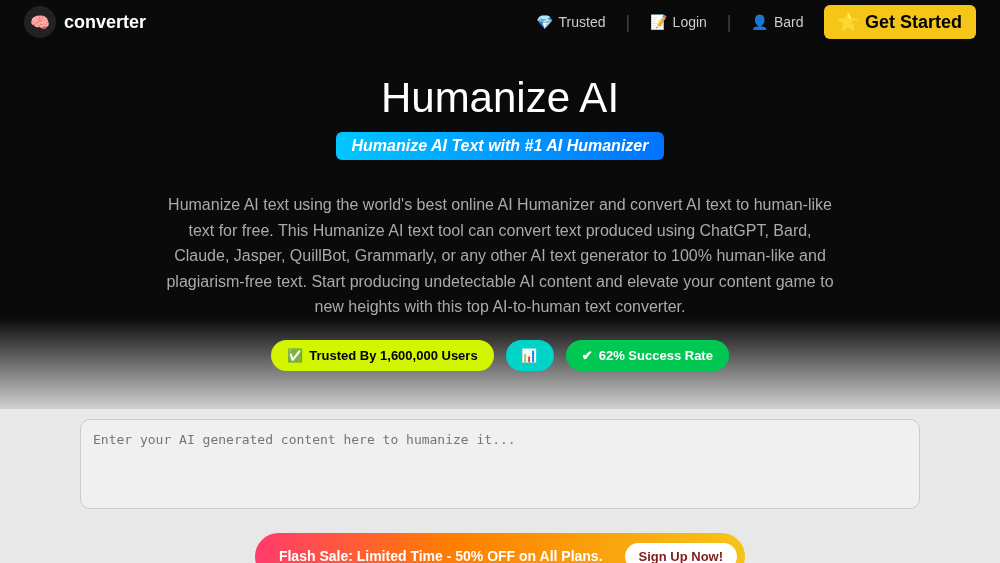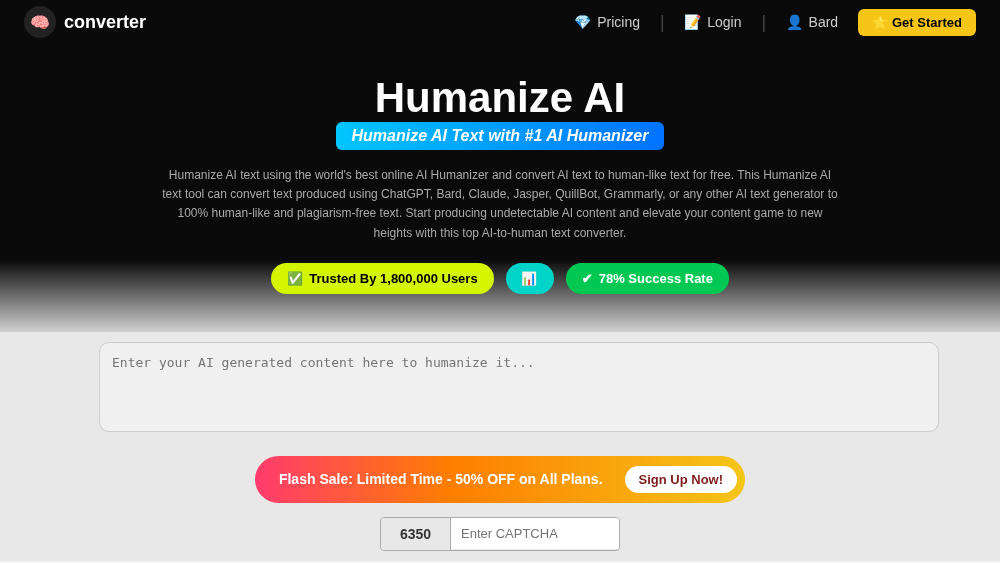--- a/index.html
+++ b/index.html
@@ -50,52 +50,52 @@
       color: #444;
       font-size: 18px;
     }
     .btn-get-started {
       background: #f5c518;
       color: #000;
       border: none;
       padding: 6px 14px;
       border-radius: 6px;
       font-weight: 700;
-      font-size: 13px;
+      font-size: 18px;
       cursor: pointer;
     }
 
     
     .hero {
       background: linear-gradient(180deg, #0a0a0a 0%, #0a0a0a 75%, #d0d0d0 100%);
       text-align: center;
       padding: 30px 20px 20px;
     }
     .hero-title {
       color: #fff;
       font-size: 42px;
-      font-weight: 700;
-      margin-bottom: 0;
+      font-weight: 400;
+      margin-bottom: 10px;
     }
     .hero-subtitle-wrapper {
       display: inline-block;
       background: linear-gradient(90deg, #00c6ff, #0072ff);
       border-radius: 6px;
       padding: 5px 16px;
-      margin-bottom: 16px;
+      margin-bottom: 32px;
     }
     .hero-subtitle {
       color: #fff;
       font-size: 16px;
       font-weight: 600;
       font-style: italic;
     }
     .hero-desc {
       color: #aaa;
-      font-size: 12px;
+      font-size: 16px;
       line-height: 1.6;
       max-width: 680px;
       margin: 0 auto 20px;
     }
 
     
     .badges {
       display: flex;
       align-items: center;
       justify-content: center;
@@ -134,21 +134,20 @@
       background: #f0f0f0;
       border: 1.5px solid #ccc;
       border-radius: 10px;
       width: 100%;
       height: 90px;
       padding: 12px;
       font-size: 13px;
       color: #999;
       resize: none;
       outline: none;
-      margin-left: 19px;
     }
 
     
     .flash-sale-wrapper {
       background: #e8e8e8;
       display: flex;
       justify-content: center;
       padding: 10px 0 8px;
     }
     .flash-sale-banner {
@@ -222,21 +221,21 @@
 <nav class="navbar">
   <div class="nav-logo">
     <div class="logo-icon">
       <span>🧠</span>
     </div>
     <span>converter</span>
   </div>
   <div class="nav-links">
     <a class="nav-link">
       <span>💎</span>
-      <span>Pricing</span>
+      <span>Trusted</span>
     </a>
     <span class="nav-divider">|</span>
     <a class="nav-link">
       <span>📝</span>
       <span>Login</span>
     </a>
     <span class="nav-divider">|</span>
     <a class="nav-link">
       <span>👤</span>
       <span>Bard</span>
@@ -249,28 +248,28 @@
   <h1 class="hero-title">Humanize AI</h1>
   <div class="hero-subtitle-wrapper">
     <span class="hero-subtitle">Humanize AI Text with #1 AI Humanizer</span>
   </div>
   <p class="hero-desc">Humanize AI text using the world's best online AI Humanizer and convert AI text to human-like text for free. This Humanize AI text tool can convert text produced using ChatGPT, Bard, Claude, Jasper, QuillBot, Grammarly, or any other AI text generator to 100% human-like and plagiarism-free text. Start producing undetectable AI content and elevate your content game to new heights with this top AI-to-human text converter.</p>
 
   
   <div class="badges">
     <div class="badge badge-yellow">
       <span>✅</span>
-      <span>Trusted By 1,800,000 Users</span>
+      <span>Trusted By 1,600,000 Users</span>
     </div>
     <div class="badge badge-cyan">
       <span>📊</span>
     </div>
     <div class="badge badge-green">
       <span>✔</span>
-      <span>78% Success Rate</span>
+      <span>62% Success Rate</span>
     </div>
   </div>
 </div>
 
 <div class="input-section">
   <textarea class="textarea-box" placeholder="Enter your AI generated content here to humanize it..." style=""></textarea>
 </div>
 
 <div class="flash-sale-wrapper">
   <div class="flash-sale-banner">

